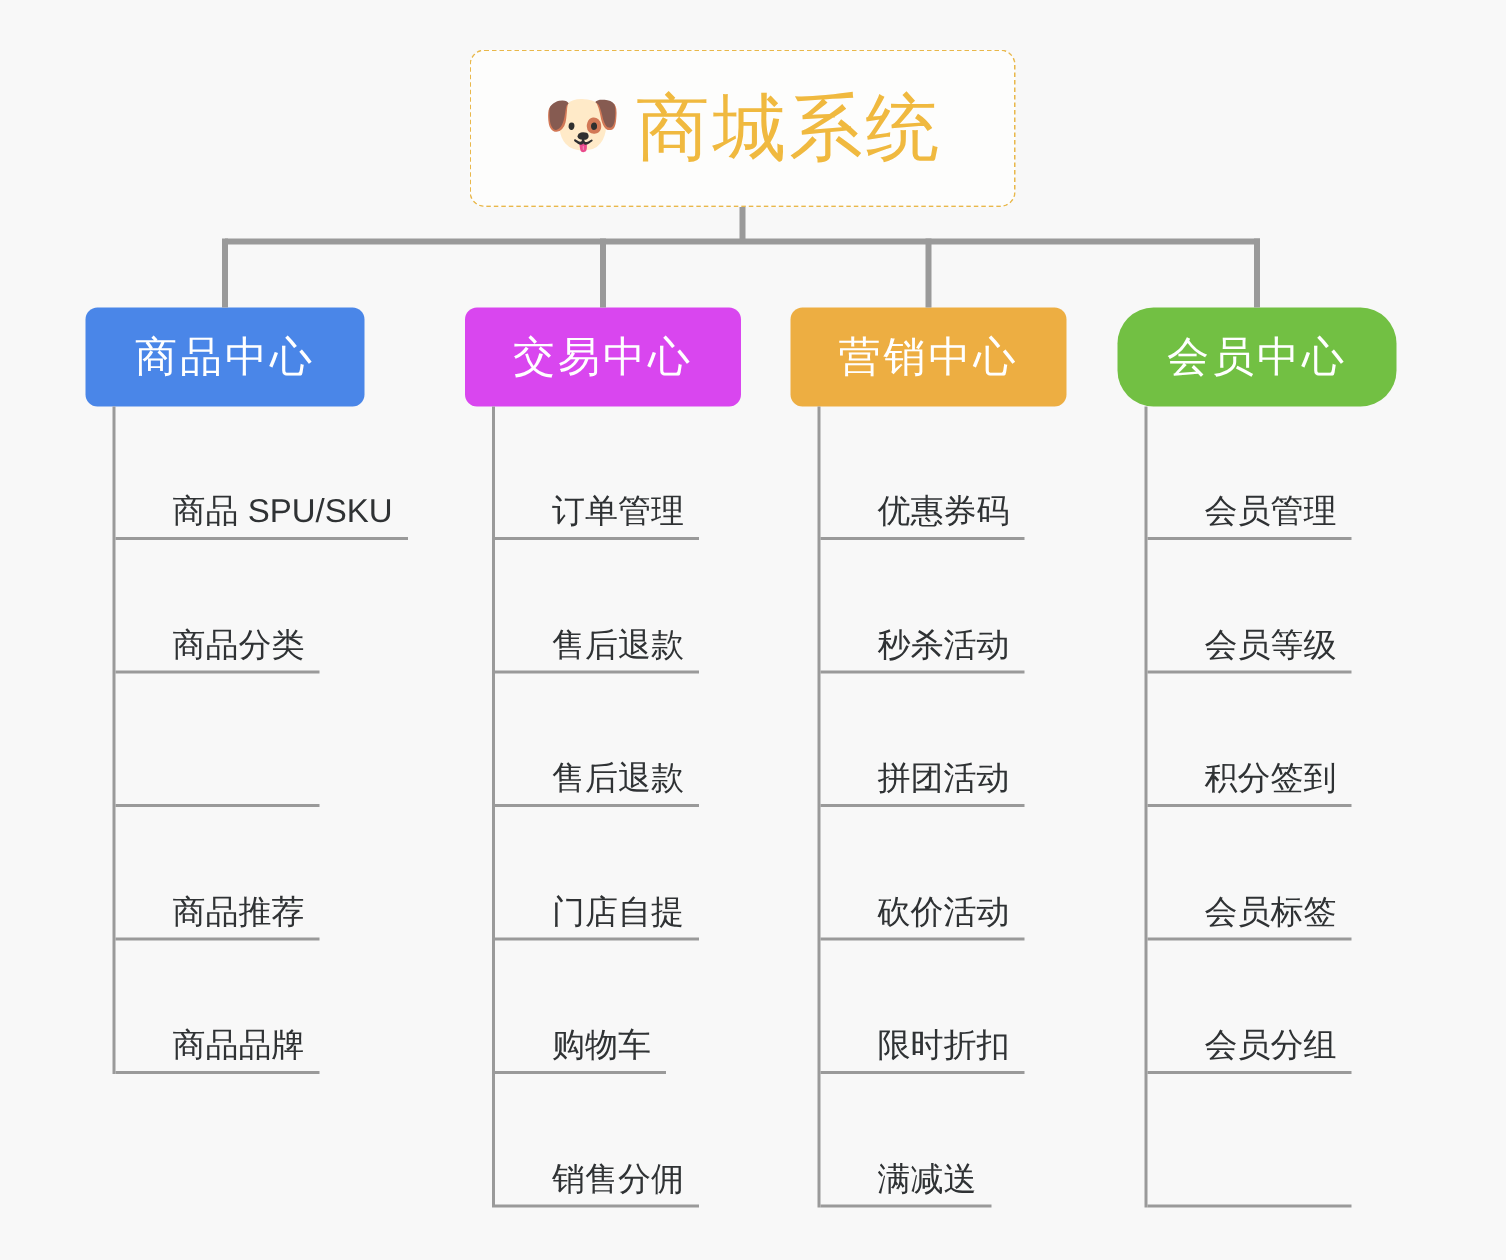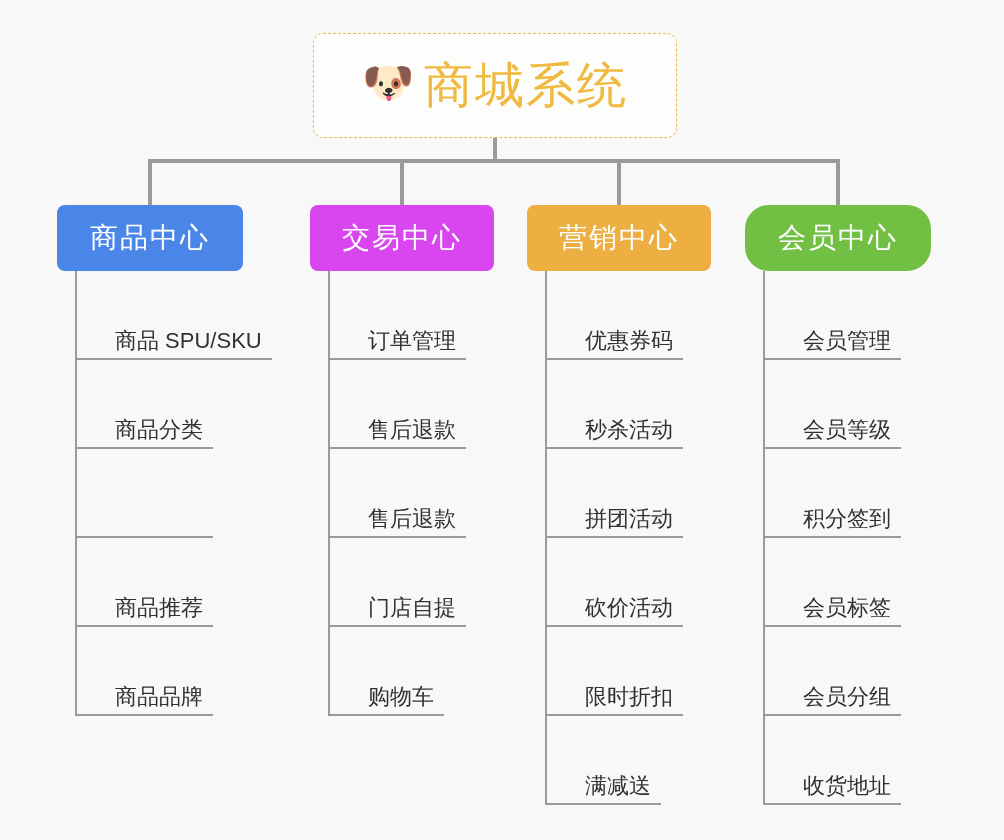--- a/index.html
+++ b/index.html
@@ -184,20 +184,24 @@
             <div class="leaf-underline" style="width: 136px;"></div>
           </div>
           <div class="leaf">
             <span class="leaf-label">门店自提</span>
             <div class="leaf-underline" style="width: 136px;"></div>
           </div>
           <div class="leaf">
             <span class="leaf-label">购物车</span>
             <div class="leaf-underline" style="width: 114px;"></div>
           </div>
+          <div class="leaf">
+            <span class="leaf-label">销售分佣</span>
+            <div class="leaf-underline" style="width: 136px;"></div>
+          </div>
         </div>
       </div>
       <div class="branch" style="left: 527px; width: 184px;">
         <div class="branch-header" style="background: rgb(237, 174, 66); width: 184px;">
           <span>营销中心</span>
         </div>
         <div class="leaf-list">
           <div class="leaf">
             <span class="leaf-label">优惠券码</span>
             <div class="leaf-underline" style="width: 136px;"></div>
@@ -243,21 +247,20 @@
           </div>
           <div class="leaf">
             <span class="leaf-label">会员标签</span>
             <div class="leaf-underline" style="width: 136px;"></div>
           </div>
           <div class="leaf">
             <span class="leaf-label">会员分组</span>
             <div class="leaf-underline" style="width: 136px;"></div>
           </div>
           <div class="leaf">
-            <span class="leaf-label">收货地址</span>
             <div class="leaf-underline" style="width: 136px;"></div>
           </div>
         </div>
       </div>
     </div>
 
 <div class="conn conn-drop" style="left: 148px;"></div>
     <div class="conn conn-drop" style="left: 400px;"></div>
     <div class="conn conn-drop" style="left: 617px;"></div>
     <div class="conn conn-drop" style="left: 836px;"></div>

